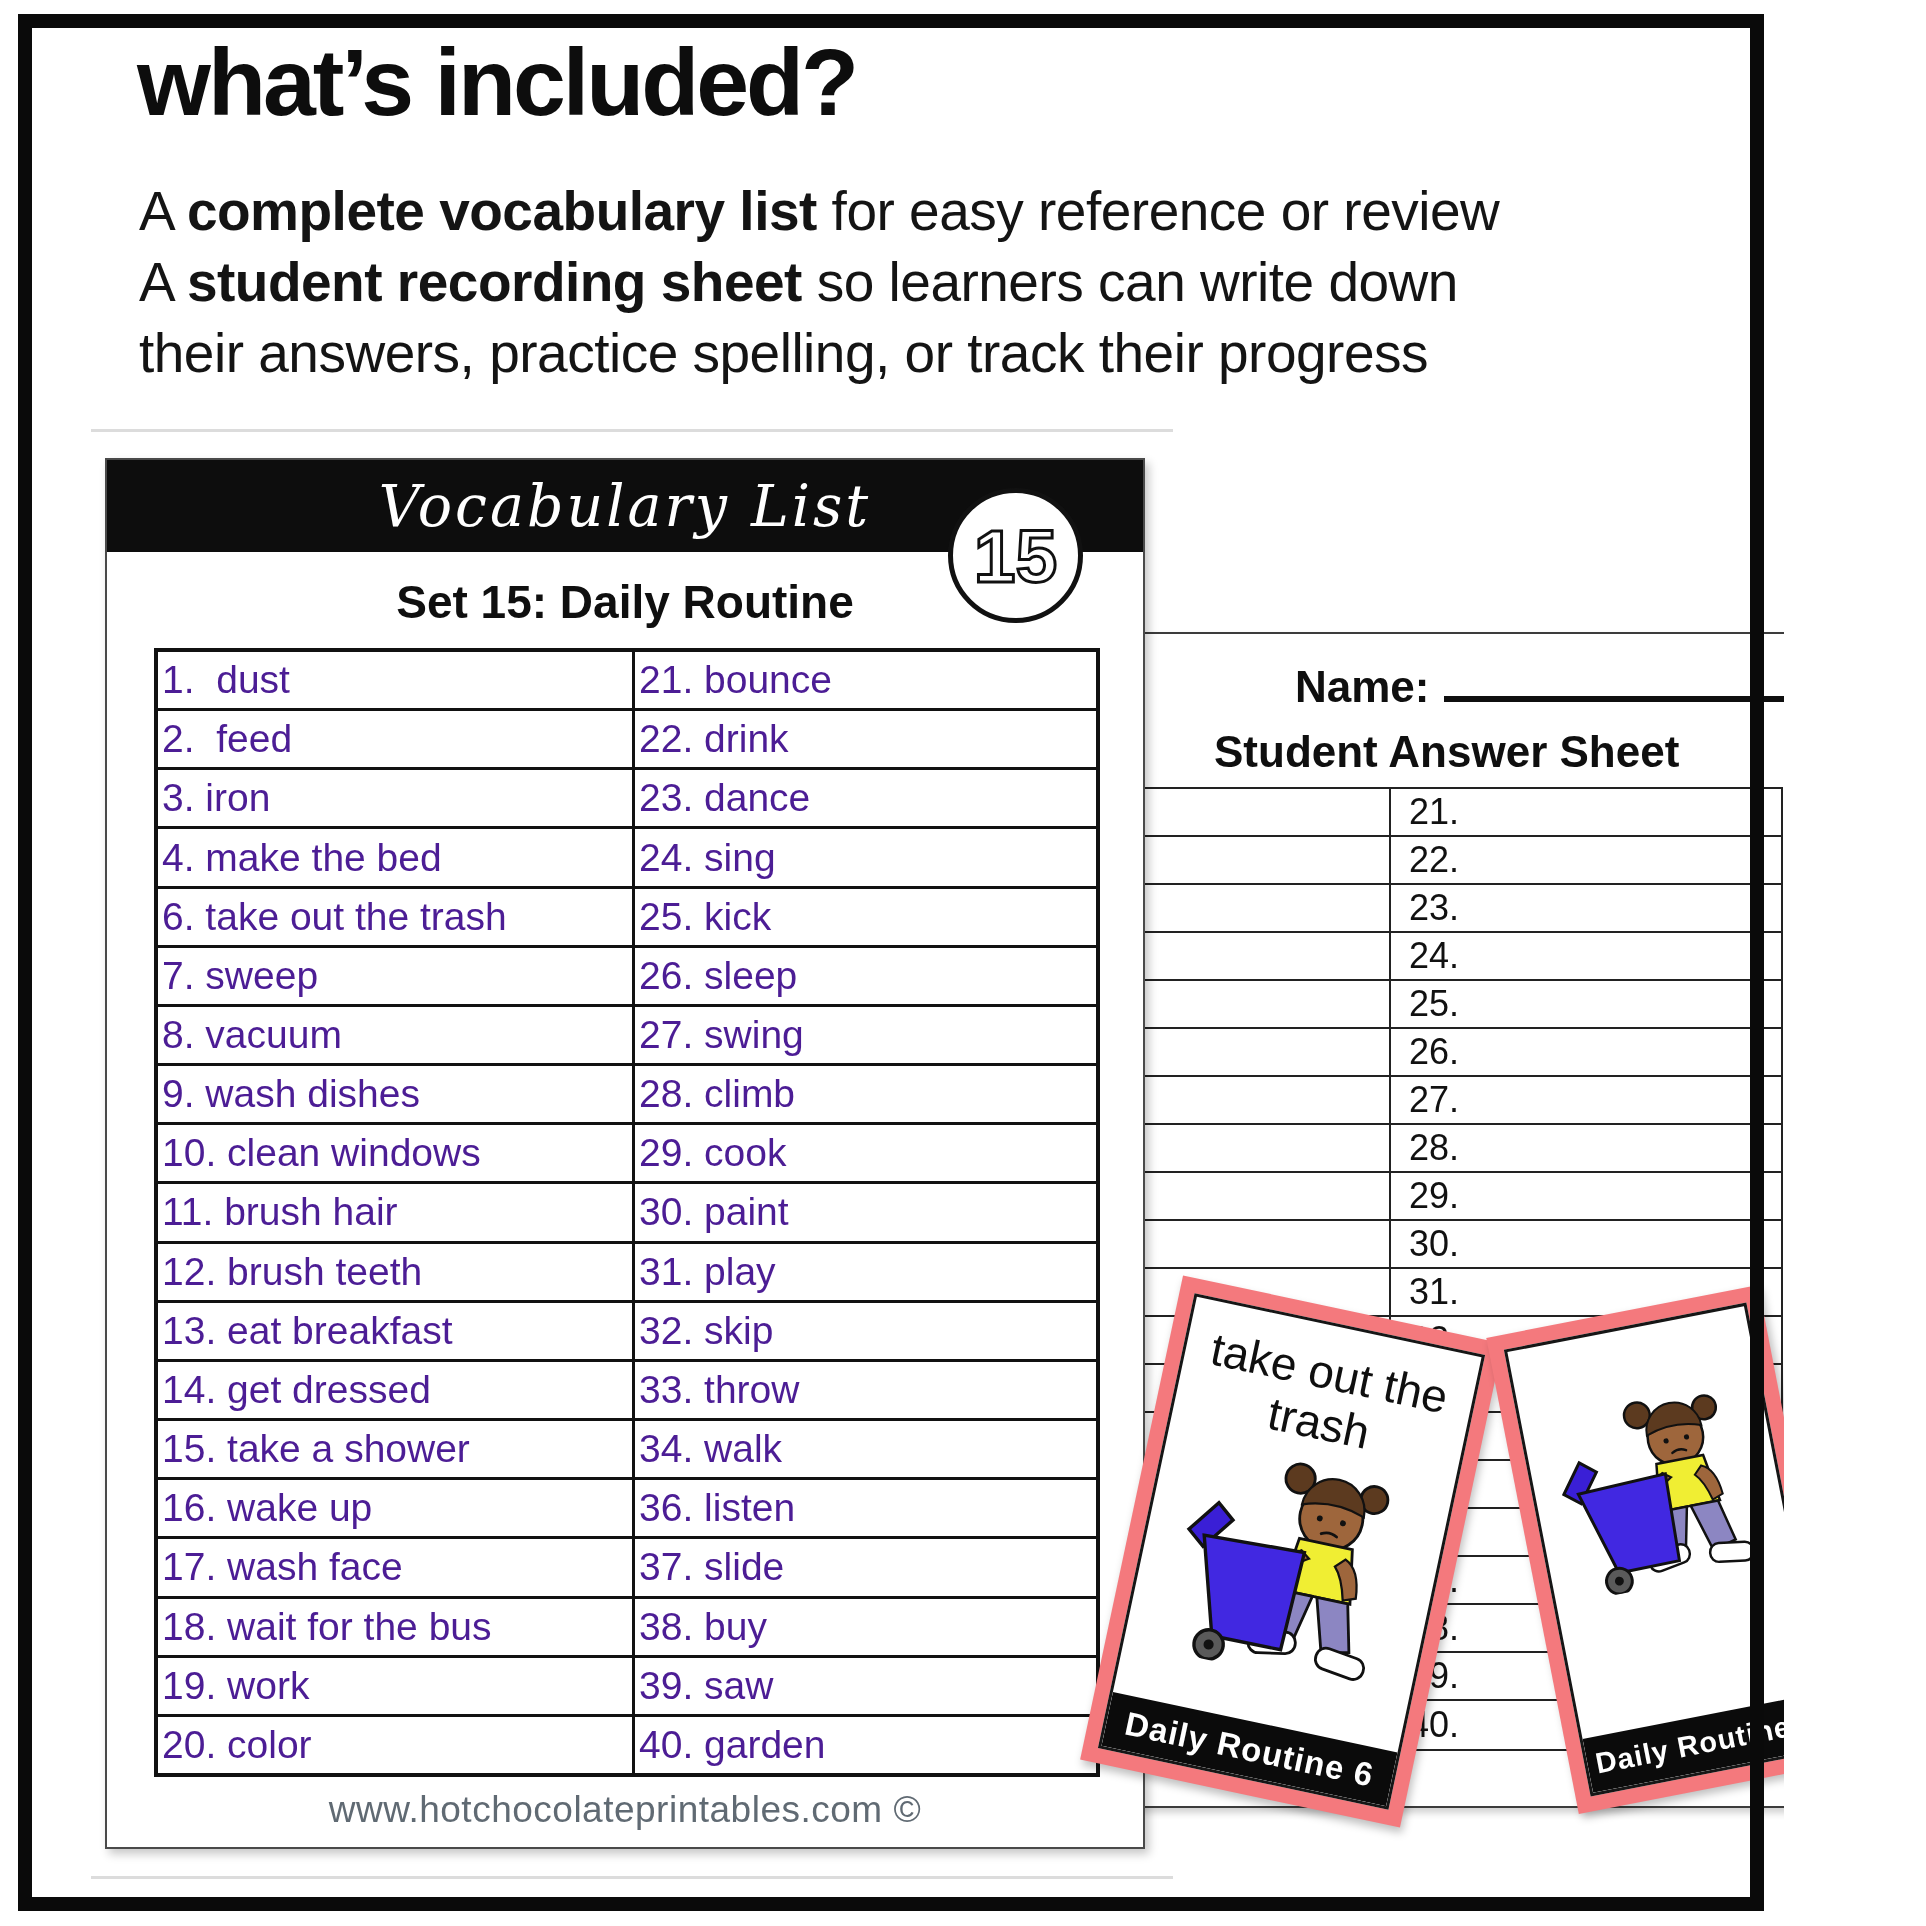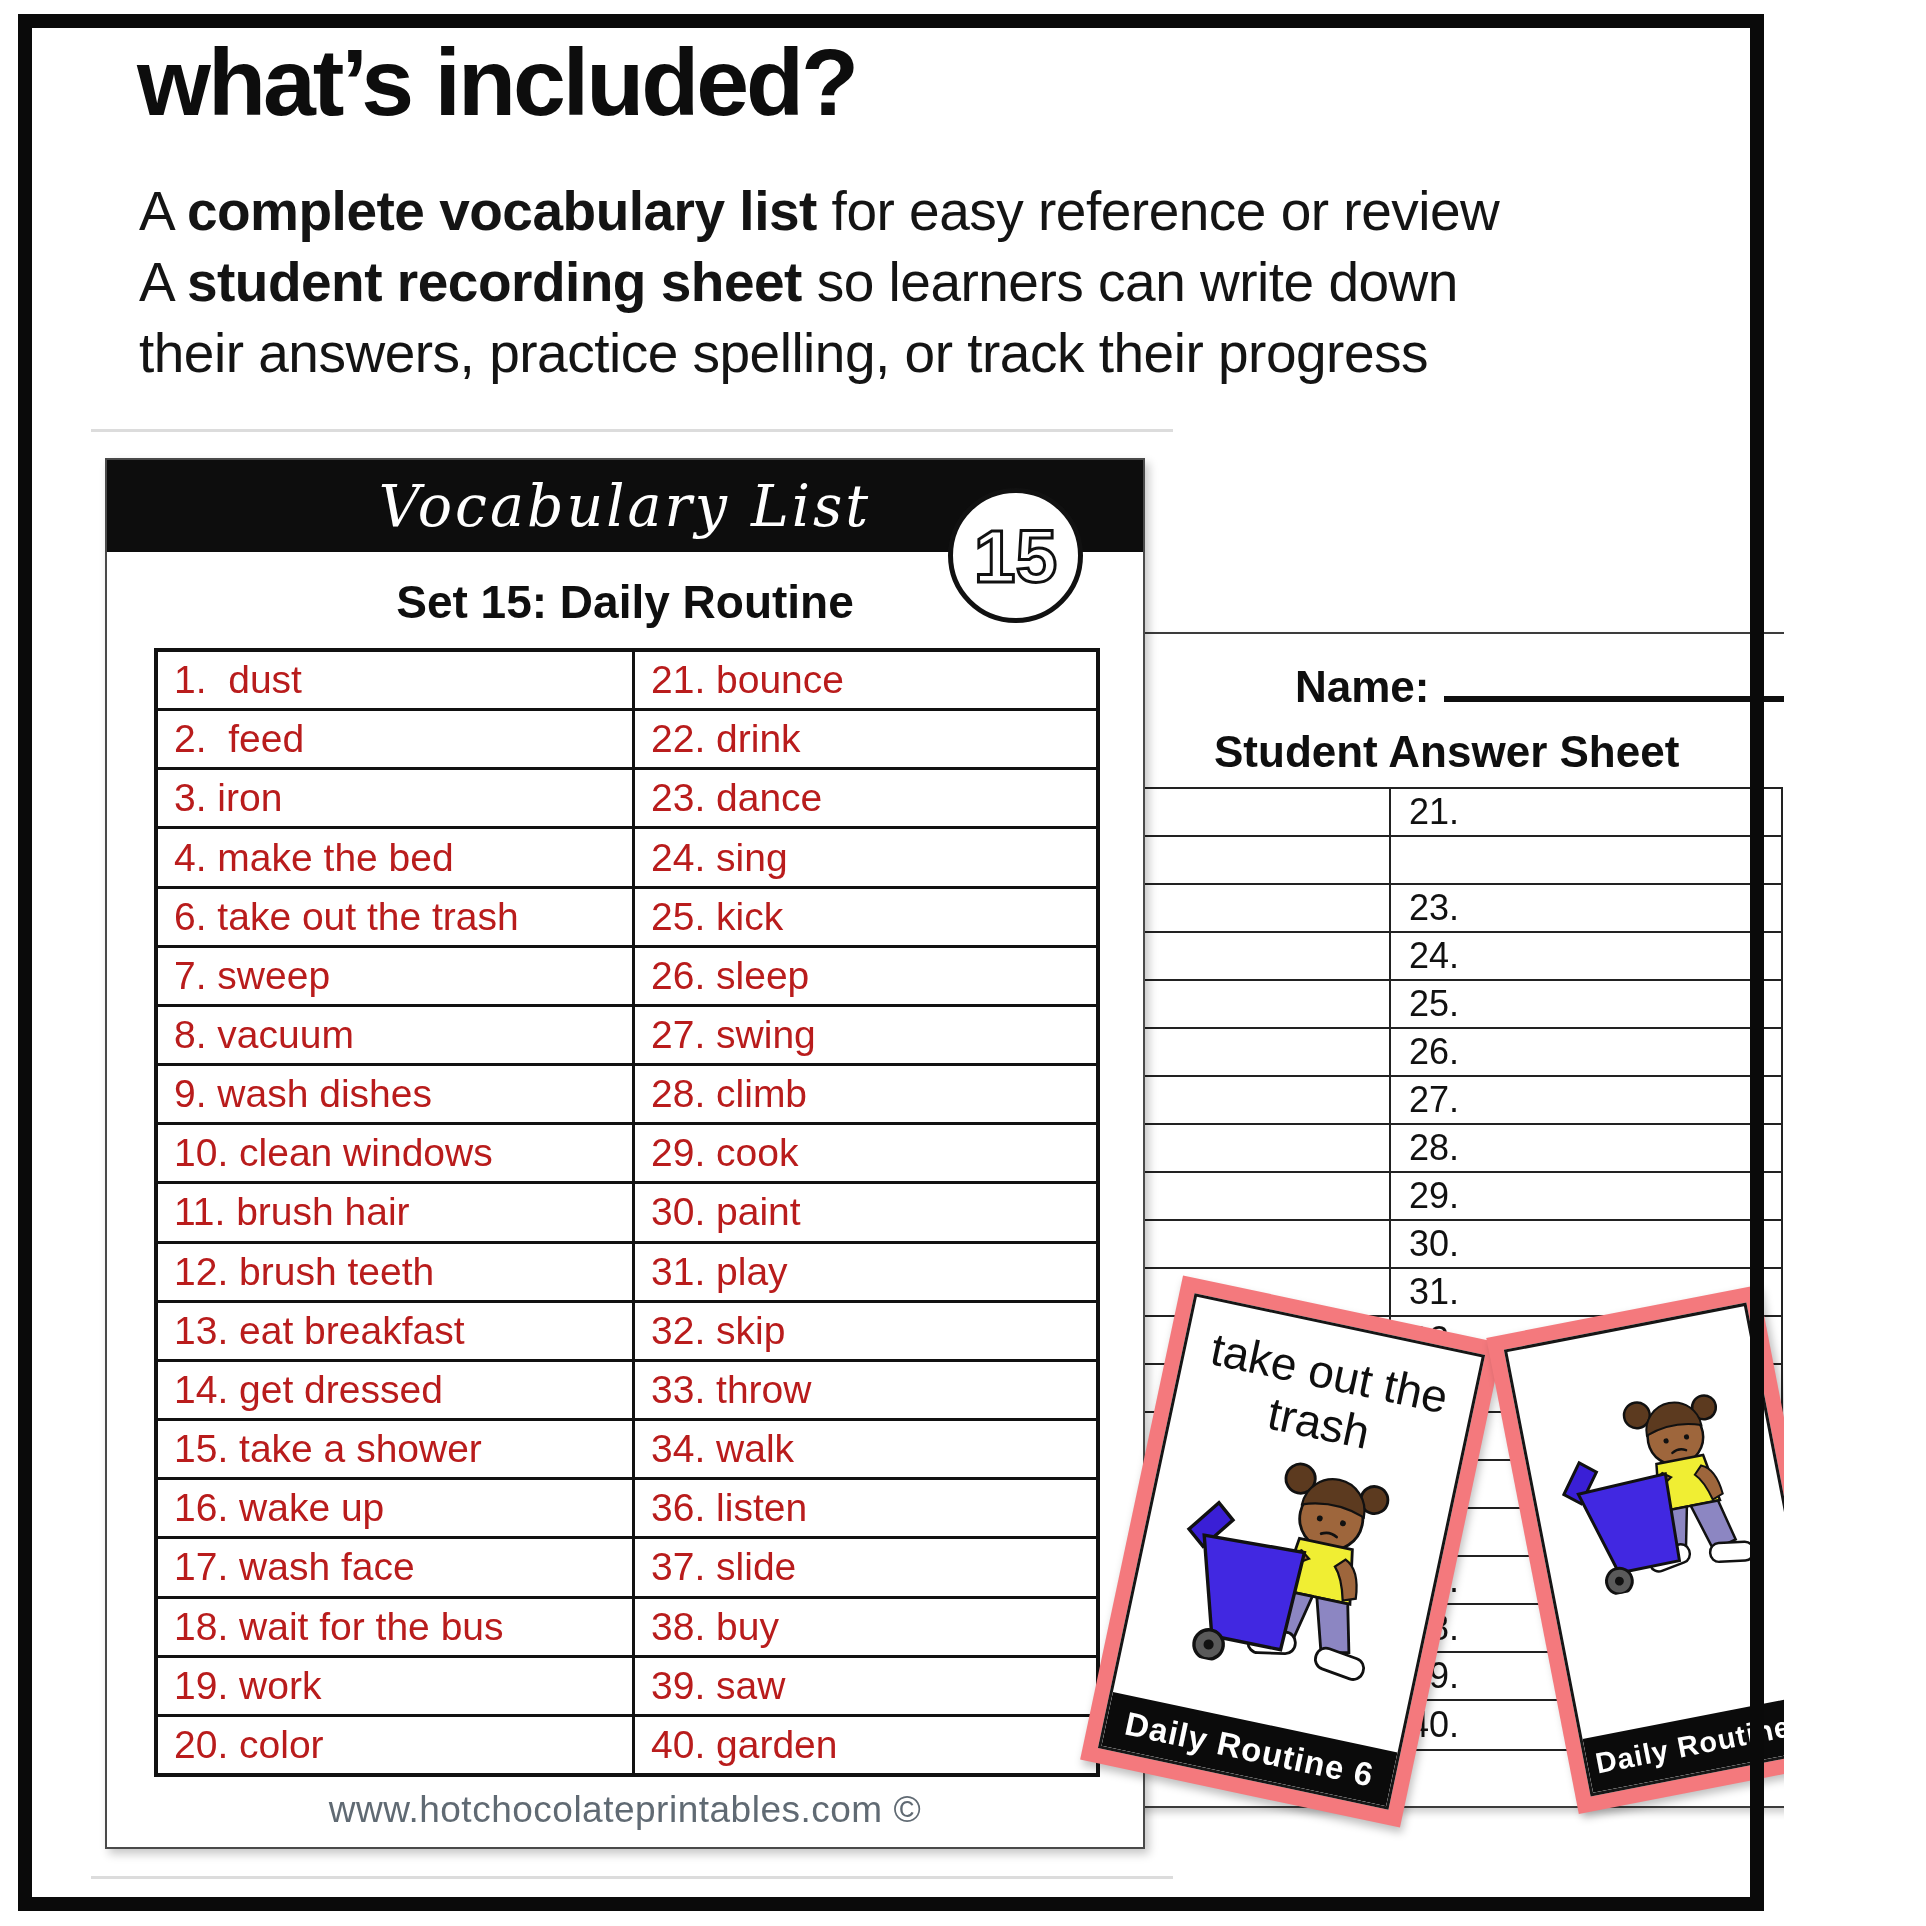--- a/index.html
+++ b/index.html
@@ -56,21 +56,21 @@
     display:flex; align-items:center; justify-content:center; z-index:2;
   }
   .vc-circle span { font-size:75px; font-weight:bold; color:#fff; -webkit-text-stroke:3px #111; }
   .vc-set-title { position:absolute; left:0; top:115px; width:100%; text-align:center; font-size:46px; font-weight:bold; color:#0f0f0f; }
   .vc-table { position:absolute; left:47px; top:188px; width:946px; height:1129px;
     border:4px solid #111; display:flex; box-sizing:border-box; }
   .vc-col { display:flex; flex-direction:column; height:100%; box-sizing:border-box; }
   .vc-col-left { width:477px; border-right:3px solid #111; }
   .vc-col-right { flex:1; }
   .vc-row { flex:1; border-bottom:3px solid #111; display:flex; align-items:center;
-    padding-left:16px; font-size:39px; color:#b91c1c; white-space:pre; box-sizing:border-box; }
+    padding-left:4px; font-size:39px; color:#4c1d95; white-space:pre; box-sizing:border-box; }
   .vc-row:last-child { border-bottom:none; }
   .vc-footer { position:absolute; left:0; bottom:16px; width:100%; text-align:center;
     font-size:37px; color:#606a73; letter-spacing:0.5px; }
 
   
   .flashcard { position:absolute; padding:15px; box-sizing:border-box;
     box-shadow:3px 5px 9px rgba(0,0,0,0.25); }
   .card1 { left:1128px; top:1304px; width:327px; height:495px; transform:rotate(12deg); z-index:3; }
   .card2 { left:1530px; top:1307px; width:277px; height:485px; transform:rotate(-11deg); z-index:4; }
   .fc-inner { position:relative; width:100%; height:100%; background:#fff;
@@ -105,20 +105,21 @@
       <span>Name:</span><span class="name-line"></span>
     </div>
     <div class="as-title">Student Answer Sheet</div>
     <div class="as-table" id="answer-table">
         <div class="as-row">
           <div class="as-cell-left"></div>
           <div class="as-cell-right">21.</div>
         </div>
         <div class="as-row">
           <div class="as-cell-left"></div>
+          <div class="as-cell-right">22.</div>
         </div>
         <div class="as-row">
           <div class="as-cell-left"></div>
           <div class="as-cell-right">23.</div>
         </div>
         <div class="as-row">
           <div class="as-cell-left"></div>
           <div class="as-cell-right">24.</div>
         </div>
         <div class="as-row">

